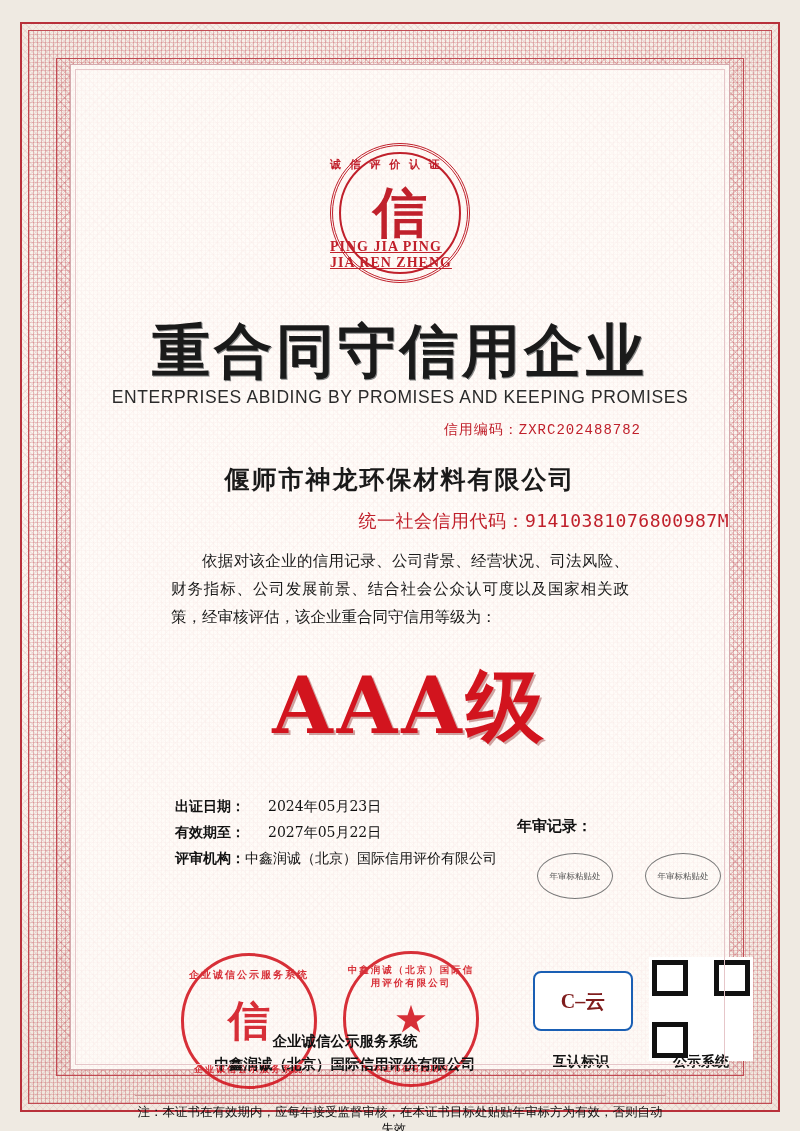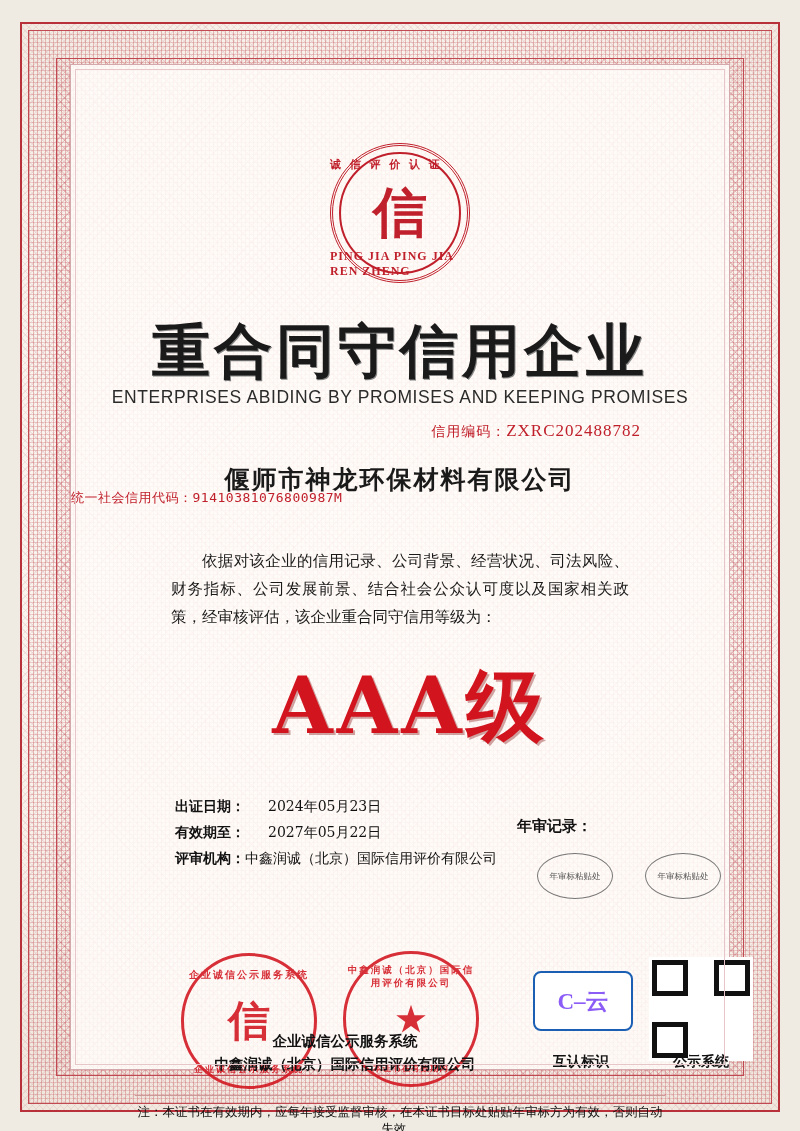--- a/index.html
+++ b/index.html
@@ -62,49 +62,49 @@
   .emblem .core{
     position:absolute;left:50%;top:50%;transform:translate(-50%,-50%);
     font-family:"Liberation Serif",serif;
     font-size:54px;color:#c0202b;font-weight:bold;line-height:1;
   }
   .emblem .arcTop,.emblem .arcBot{
     position:absolute;left:0;right:0;text-align:left;
     font-size:11px;color:#c0202b;letter-spacing:3px;font-weight:bold;
   }
   .emblem .arcTop{top:14px;}
-  .emblem .arcBot{bottom:4px;font-size:12px;letter-spacing:1px;}
+  .emblem .arcBot{bottom:12px;font-size:14px;letter-spacing:1px;text-decoration:underline;}
 
   
   .title-cn{
     position:absolute;top:248px;left:0;right:0;text-align:center;
     font-family:"DejaVu Serif",serif;
     font-size:58px;font-weight:bold;color:#1a1a1a;letter-spacing:4px;
     text-shadow:1px 1px 0 #888;
   }
   .title-en{
     position:absolute;top:322px;left:0;right:0;text-align:center;
     font-family:"Liberation Sans",sans-serif;
     font-size:17.5px;color:#2b2b2b;letter-spacing:0.6px;
   }
   .credit-no{
     position:absolute;top:356px;right:88px;
     font-family:"Liberation Sans",sans-serif;
     font-size:14px;color:#c0202b;letter-spacing:1px;
   }
-  .credit-no .val{font-family:Liberation Serif, serif;font-size:17px;margin-top:40px;}
+  .credit-no .val{font-family:Liberation Mono, monospace;font-size:14px;margin-top:40px;}
 
   .company{
     position:absolute;top:398px;left:0;right:0;text-align:center;
     font-family:"DejaVu Serif",serif;
     font-size:25px;font-weight:bold;color:#1a1a1a;letter-spacing:2px;
   }
   .uscc{
-    position:absolute;top:424px;left:0;right:0;text-align:left;
-    font-size:13px;color:#c0202b;letter-spacing:0.5px;
+    position:absolute;top:444px;left:0;right:0;text-align:right;
+    font-size:18px;color:#c0202b;letter-spacing:0.5px;
   }
   .uscc .val{font-family:"DejaVu Sans Mono",monospace;}
 
   .body-text{
     position:absolute;top:482px;left:100px;right:100px;
     font-family:"DejaVu Serif",serif;
     font-size:15.5px;color:#1a1a1a;line-height:28px;text-align:justify;
     text-indent:2em;
   }
 
@@ -164,21 +164,21 @@
   .org-lines{
     position:absolute;left:104px;top:964px;width:340px;text-align:center;
     font-family:"DejaVu Serif",serif;font-size:14.5px;font-weight:bold;color:#111;
     line-height:23px;
   }
 
   .mutual{
     position:absolute;left:462px;top:906px;width:96px;height:56px;
     border:2px solid #1a5fb4;border-radius:8px;
     display:flex;align-items:center;justify-content:center;
-    color:#8b5cf6;font-size:23px;font-weight:bold;
+    color:#7f1d1d;font-size:20px;font-weight:bold;
     background:#fff;
   }
   .mutual-label{
     position:absolute;left:452px;top:988px;width:116px;text-align:center;
     font-family:"DejaVu Serif",serif;font-size:14px;font-weight:bold;color:#111;
   }
 
   .qr{
     position:absolute;left:578px;top:892px;width:104px;height:104px;
     background:#fff;

